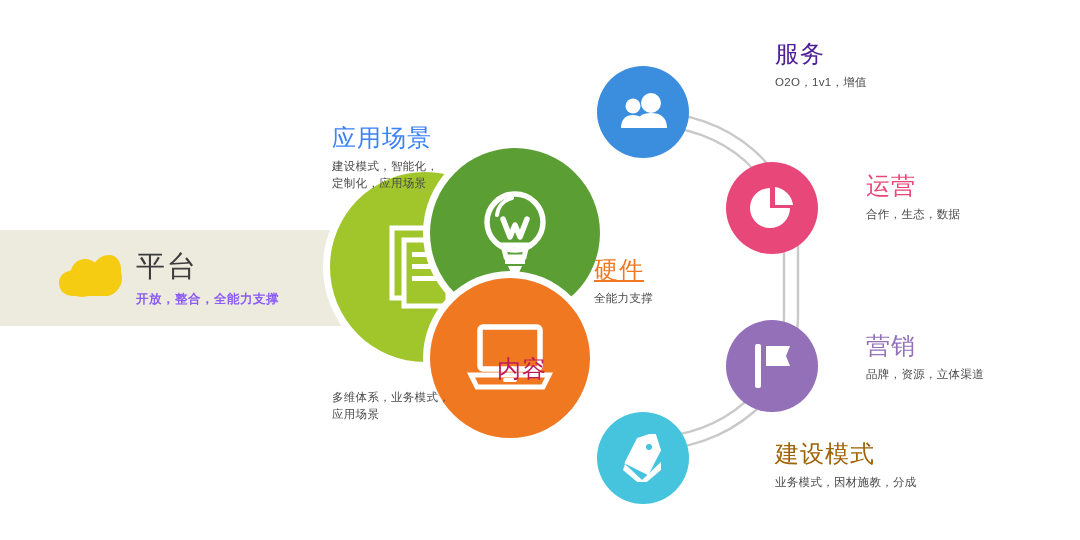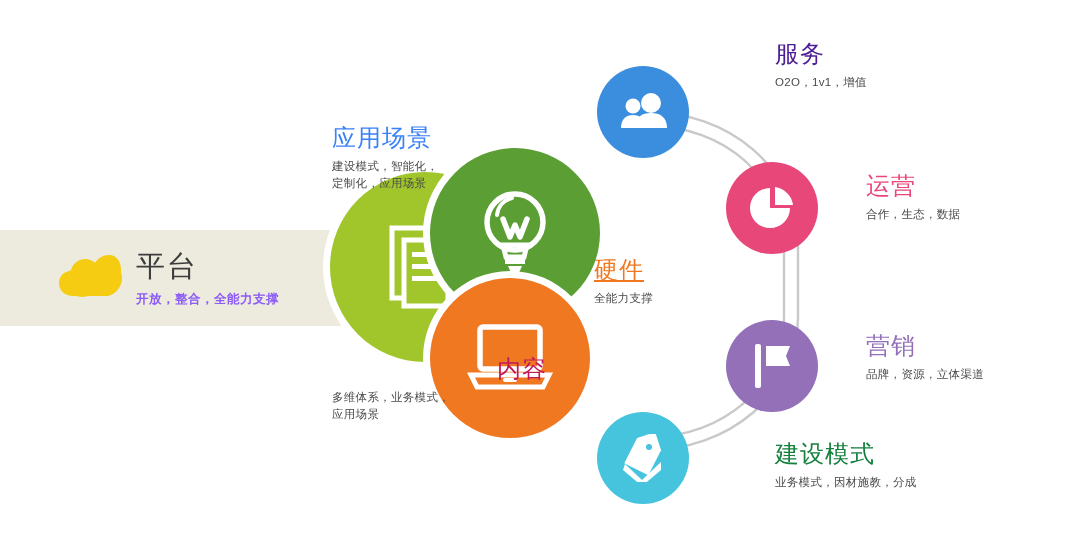--- a/index.html
+++ b/index.html
@@ -66,21 +66,21 @@
   .l-hard  {left:594px;top:256px;width:175px;z-index:7;}
   .l-hard .t{color:#f07820;text-decoration:underline;}
 
   .l-service{left:775px;top:40px;width:230px;}
   .l-service .t{color:#4c1d95;}
   .l-oper{left:866px;top:172px;width:200px;}
   .l-oper .t{color:#e8477a;}
   .l-market{left:866px;top:332px;width:210px;}
   .l-market .t{color:#9370b8;}
   .l-build{left:775px;top:440px;width:230px;}
-  .l-build .t{color:#15803d;}
+  .l-build .t{color:#a16207;}
 </style>
 </head>
 <body>
 
 <div id="stage">
 
   <div class="panel"></div>
 
   <svg class="cloud" viewBox="0 0 64 46">
     <path d="M16 44 C6 44 1 38 1 31 C1 24 6 19 13 19 C14 12 20 7 27 7

